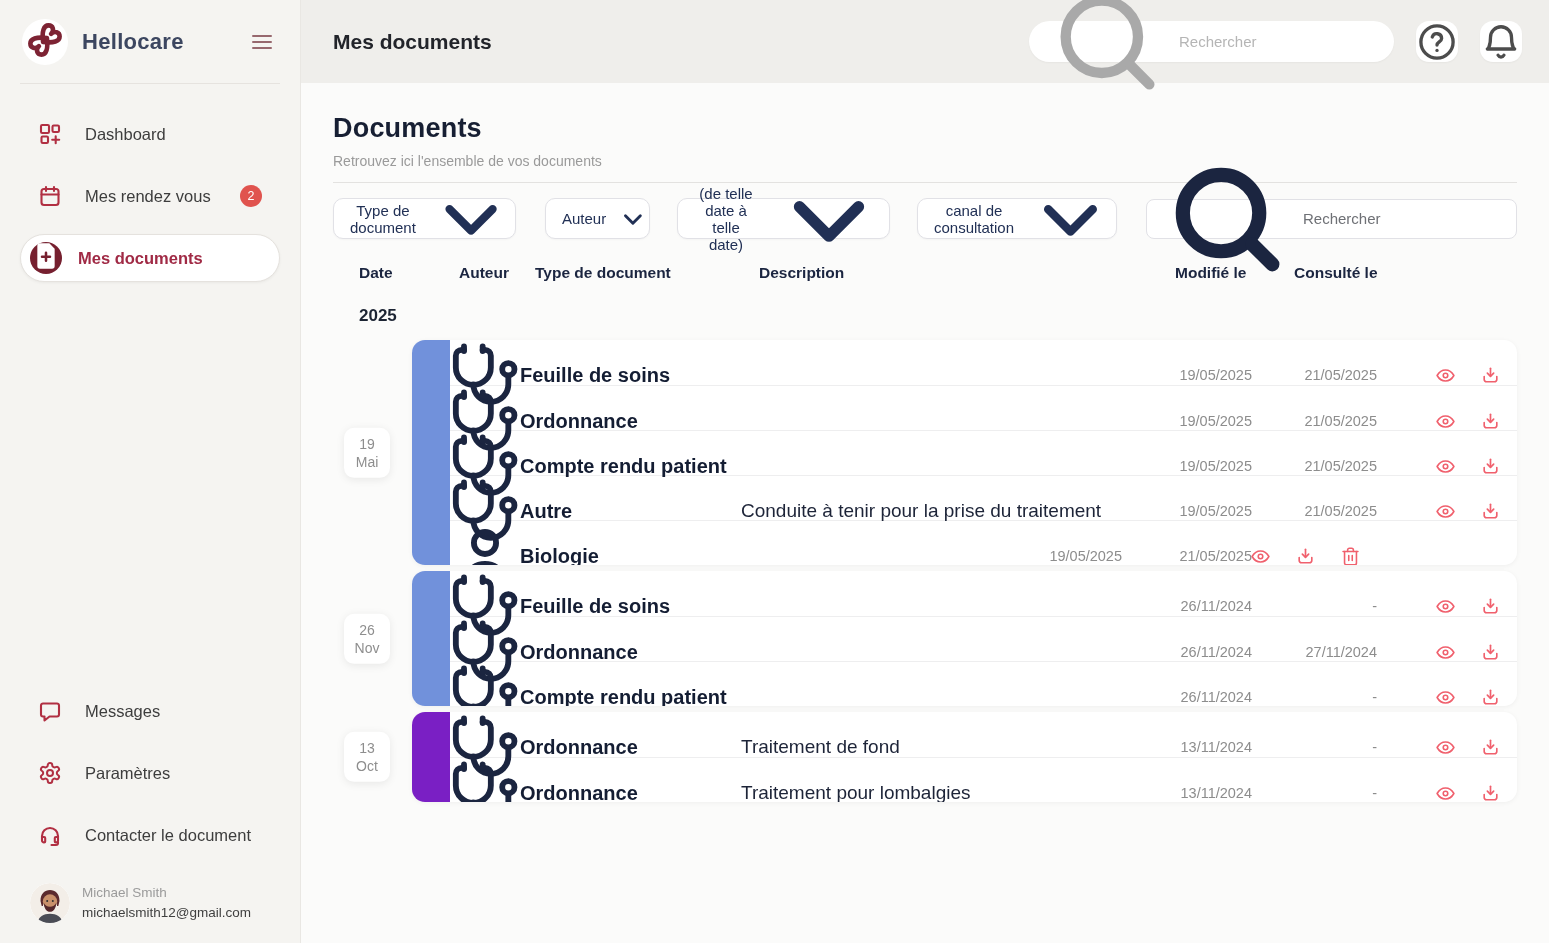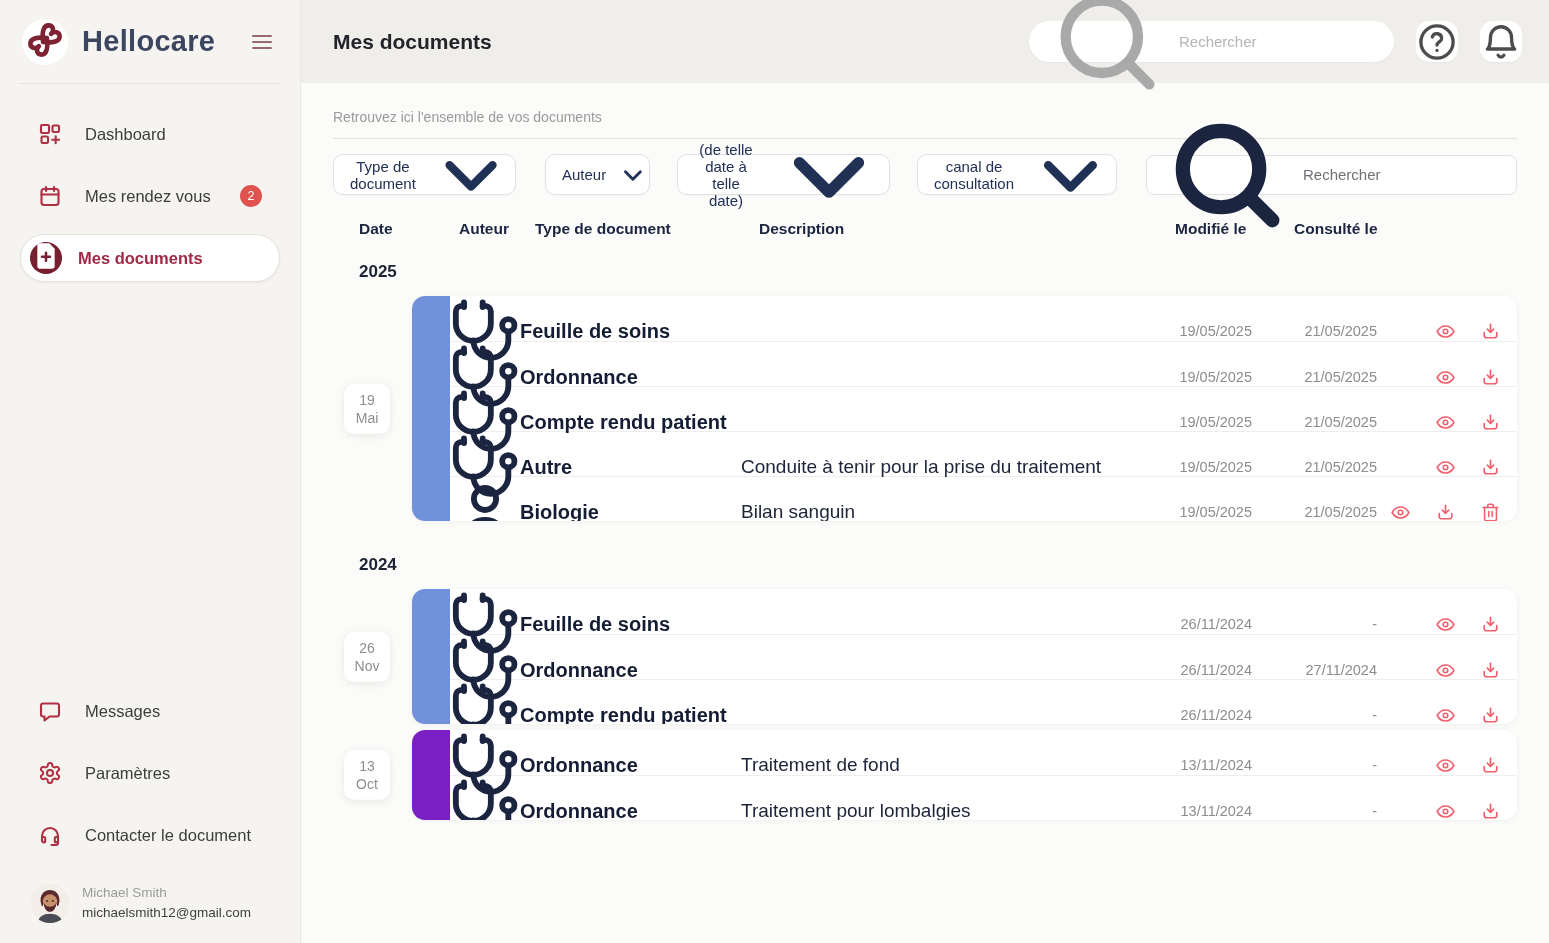--- a/index.html
+++ b/index.html
@@ -5,21 +5,21 @@
   * { margin:0; padding:0; box-sizing:border-box; }
   html,body { width:1549px; height:943px; overflow:hidden; }
   body { font-family:"Liberation Sans", sans-serif; background:#fbfbfa; color:#1b2540; }
   .app { display:flex; width:100%; height:100%; }
 
   
   .sidebar { width:301px; flex:none; background:#f5f4f1; border-right:1px solid #e9e7e3; display:flex; flex-direction:column; }
   .side-head { height:83px; display:flex; align-items:center; padding:0 24px 0 22px; }
   .logo-circle { width:46px; height:46px; border-radius:50%; background:#fff; display:flex; align-items:center; justify-content:center; flex:none; }
   .logo-circle svg { width:28px; height:28px; }
-  .brand { font-size:29px; font-weight:700; color:#3c4660; margin-left:14px; letter-spacing:.3px; }
+  .brand { font-size:22px; font-weight:700; color:#3c4660; margin-left:14px; letter-spacing:.3px; }
   .burger { margin-left:auto; display:flex; flex-direction:column; gap:4px; background:none; border:none; cursor:pointer; padding:4px; }
   .burger span { display:block; width:20px; height:2px; background:#97686e; border-radius:1px; }
   .side-sep { height:1px; background:#e6e3df; margin:0 20px; }
 
   .nav { margin-top:26px; padding:0 20px; }
   .nav-item { height:48px; display:flex; align-items:center; padding:0 6px 0 18px; margin-bottom:14px; border-radius:26px; cursor:pointer; }
   .nav-item .icn { width:24px; height:24px; flex:none; display:flex; align-items:center; justify-content:center; }
   .nav-item .icn svg { width:21px; height:21px; }
   .nav-label { font-size:16.5px; color:#3d3d3d; margin-left:23px; }
   .nav-item.active { background:#fff; border:1px solid #e5e2de; box-shadow:0 1px 3px rgba(0,0,0,.05); padding-left:9px; }
@@ -221,20 +221,21 @@
           <span style="display:flex">
             <svg viewBox="0 0 24 24" fill="none" stroke="#4c4c4c" stroke-width="1.9" stroke-linecap="round" stroke-linejoin="round" style="width:100%;height:100%">
               <path d="M18 9.3a6 6 0 1 0-12 0c0 5.7-1.8 6.7-1.8 6.7h15.6S18 15 18 9.3"></path>
               <path d="M10.3 19.5a1.9 1.9 0 0 0 3.4 0"></path>
             </svg>
           </span>
         </button>
     </div>
 
     <div class="content">
+      <h1 class="page-title">Documents</h1>
       <div class="page-sub">Retrouvez ici l'ensemble de vos documents</div>
 
       <div class="filters">
         <button class="pill pill-1">
           <span>Type de document</span>
           <span style="display:flex">
               <svg viewBox="0 0 24 24" fill="none" stroke="#213055" stroke-width="2.3" stroke-linecap="round" stroke-linejoin="round" style="width:100%;height:100%">
                 <path d="m6 9.5 6 6 6-6"></path>
               </svg>
             </span>
@@ -426,21 +427,20 @@
                   </span>
                 </div>
                 <div class="row">
                   <span class="cell-icon">
                     <svg viewBox="0 0 24 24" fill="none" stroke="#1b2540" stroke-width="2" stroke-linecap="round" stroke-linejoin="round" style="width:100%;height:100%">
                       <circle cx="12" cy="7.5" r="3.8"></circle>
                       <path d="M5.8 21c0-4.2 2.7-6.3 6.2-6.3s6.2 2.1 6.2 6.3"></path>
                     </svg>
                   </span>
                   <span class="cell-type">Biologie</span>
-                  <span class="cell-desc">Bilan sanguin</span>
                   <span class="cell-date">19/05/2025</span>
                   <span class="cell-date">21/05/2025</span>
                   <span class="cell-actions">
                     <button class="action-btn">
                       <span style="display:flex;width:21px;height:21px">
                         <svg viewBox="0 0 24 24" fill="none" stroke="#f0606d" stroke-width="1.8" stroke-linecap="round" stroke-linejoin="round" style="width:100%;height:100%">
                           <path d="M2.4 12S6 5.7 12 5.7 21.6 12 21.6 12 18 18.3 12 18.3 2.4 12 2.4 12z"></path>
                           <circle cx="12" cy="12" r="2.6"></circle>
                         </svg>
                       </span>
@@ -462,21 +462,20 @@
                           <path d="M8.7 6.2V4.5a2 2 0 0 1 2-2h2.6a2 2 0 0 1 2 2v1.7"></path>
                           <path d="M10 10.8v5.7M14 10.8v5.7"></path>
                         </svg>
                       </span>
                     </button>
                   </span>
                 </div>
               </div>
             </div>
           </div>
-          <div class="year-label">2024</div>
           <div class="group">
             <div class="date-badge">
               <div>26</div>
               <div>Nov</div>
             </div>
             <div class="card">
               <div class="bar" style="background: rgb(113, 145, 219);"></div>
               <div class="rows">
                 <div class="row">
                   <span class="cell-icon">

